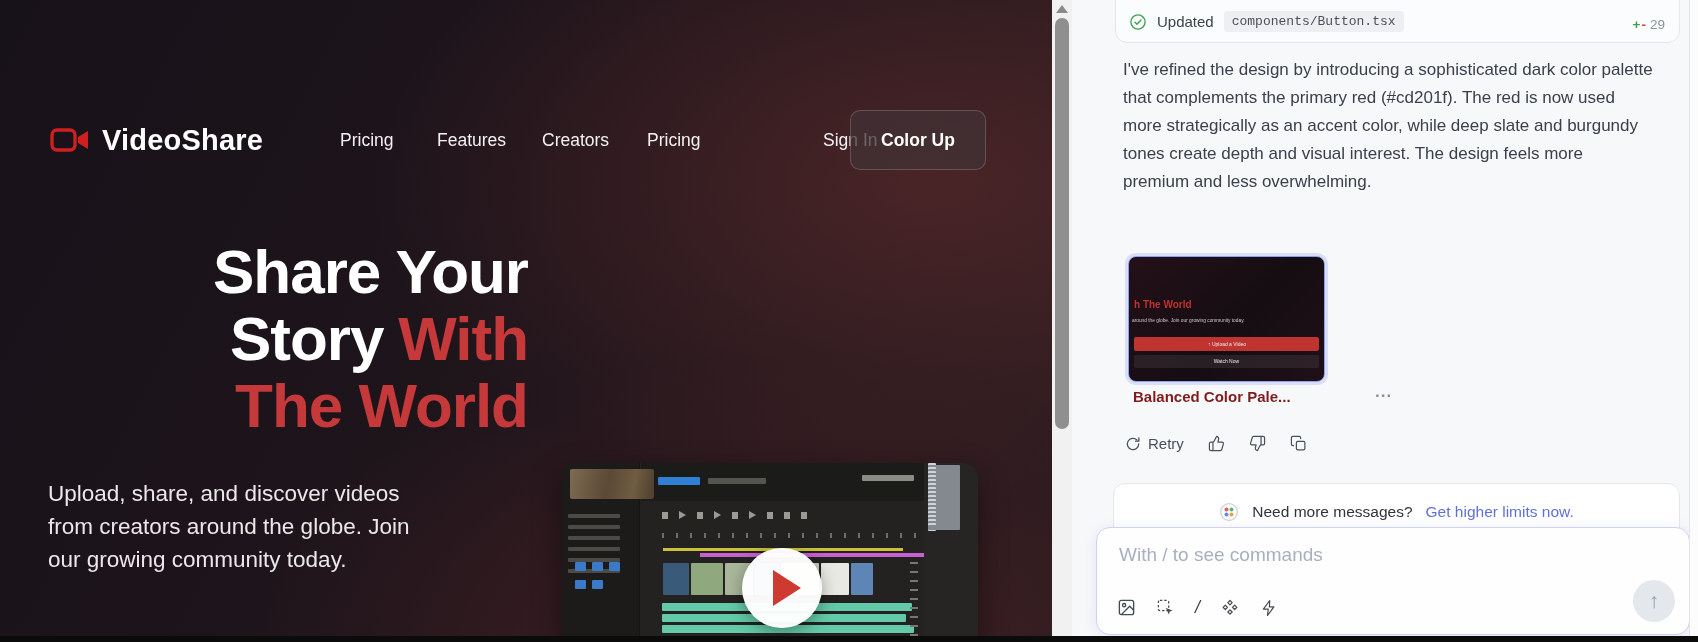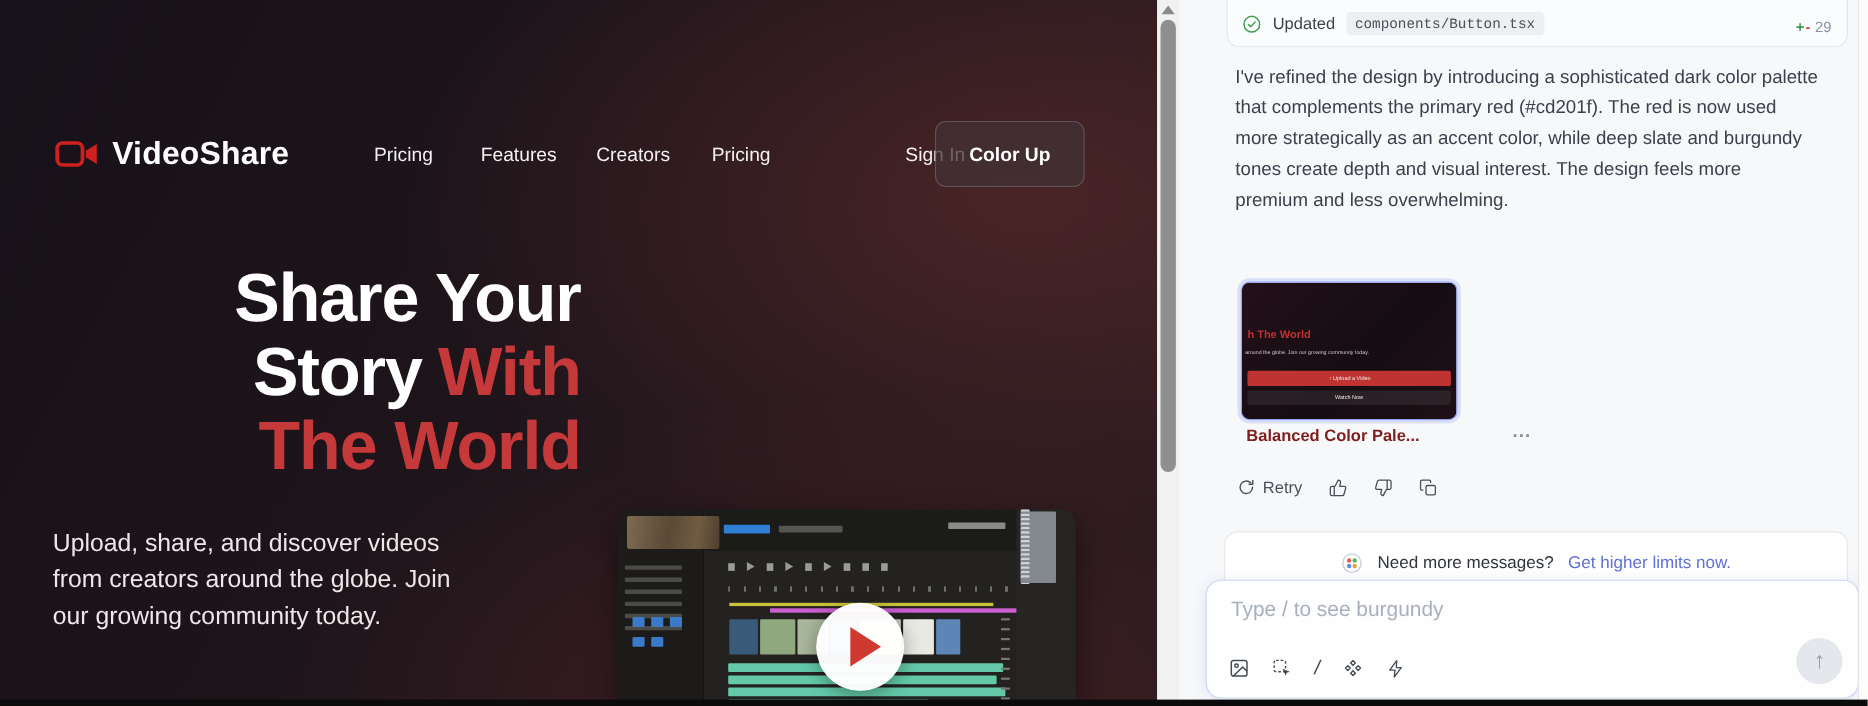--- a/index.html
+++ b/index.html
@@ -111,21 +111,21 @@
   .mini-btn2 { left:5px; top:98px; width:185px; height:13px; background:rgba(255,255,255,.08); border-radius:2px;
                display:flex; align-items:center; justify-content:center; }
   .mini-btn1 span, .mini-btn2 span { position:static; font-size:10px; color:#efe9ea; white-space:nowrap;
                transform:scale(.5); }
   .caption-row { position:absolute; left:61px; top:388px; width:230px; height:20px; }
   .artifact-title { color:#7f1d1d; font-size:15px; font-weight:bold; cursor:pointer; }
   .artifact-menu { position:absolute; left:242px; top:-6px; color:#8b8f98; font-size:17px;
                    font-weight:bold; letter-spacing:1px; cursor:pointer; }
 
   .actions-row { position:absolute; left:53px; top:431px; height:24px; display:flex; align-items:center; gap:24px; }
-  .act { display:flex; align-items:center; gap:7px; background:none; border:none; cursor:pointer;
+  .act { display:flex; align-items:flex-end; gap:7px; background:none; border:none; cursor:pointer;
          color:#4a505a; font-size:15px; font-family:inherit; }
   .act svg { display:block; }
 
   .limits { position:absolute; left:41px; top:483px; width:567px; height:58px;
     background:#ffffff; border:1px solid #e5e7eb; border-radius:12px;
     display:flex; align-items:center; padding:0 16px; gap:13px;justify-content:center; }
   .limits-q { color:#2f343d; font-size:15.5px; }
   .limits-link { color:#6170d6; font-size:15.5px; text-decoration:none; cursor:pointer; }
 
   .composer { position:absolute; left:24px; top:527px; width:594px; height:108px;
@@ -365,21 +365,21 @@
         <circle cx="9" cy="9" r="2.4" fill="#e06056"></circle>
         <circle cx="15" cy="9" r="2.4" fill="#58b368"></circle>
         <circle cx="9" cy="15" r="2.4" fill="#5b8def"></circle>
         <circle cx="15" cy="15" r="2.4" fill="#e6a23c"></circle>
       </svg>
       <span class="limits-q">Need more messages?</span>
       <a class="limits-link">Get higher limits now.</a>
     </div>
 
     <div class="composer">
-      <div class="composer-input">Type / to see burgundy</div>
+      <div class="composer-input">With / to see commands</div>
       <div class="tools">
         <button class="tool">
           <svg width="19" height="19" viewBox="0 0 24 24">
             <rect x="3" y="3" width="18" height="18" rx="2.5" fill="none" stroke="#454b54" stroke-width="1.7"></rect>
             <circle cx="9" cy="9" r="2" fill="none" stroke="#454b54" stroke-width="1.7"></circle>
             <path d="M21 15.5l-5-5L5.5 21" fill="none" stroke="#454b54" stroke-width="1.7" stroke-linejoin="round"></path>
           </svg>
         </button>
         <button class="tool">
           <svg width="19" height="19" viewBox="0 0 24 24">

